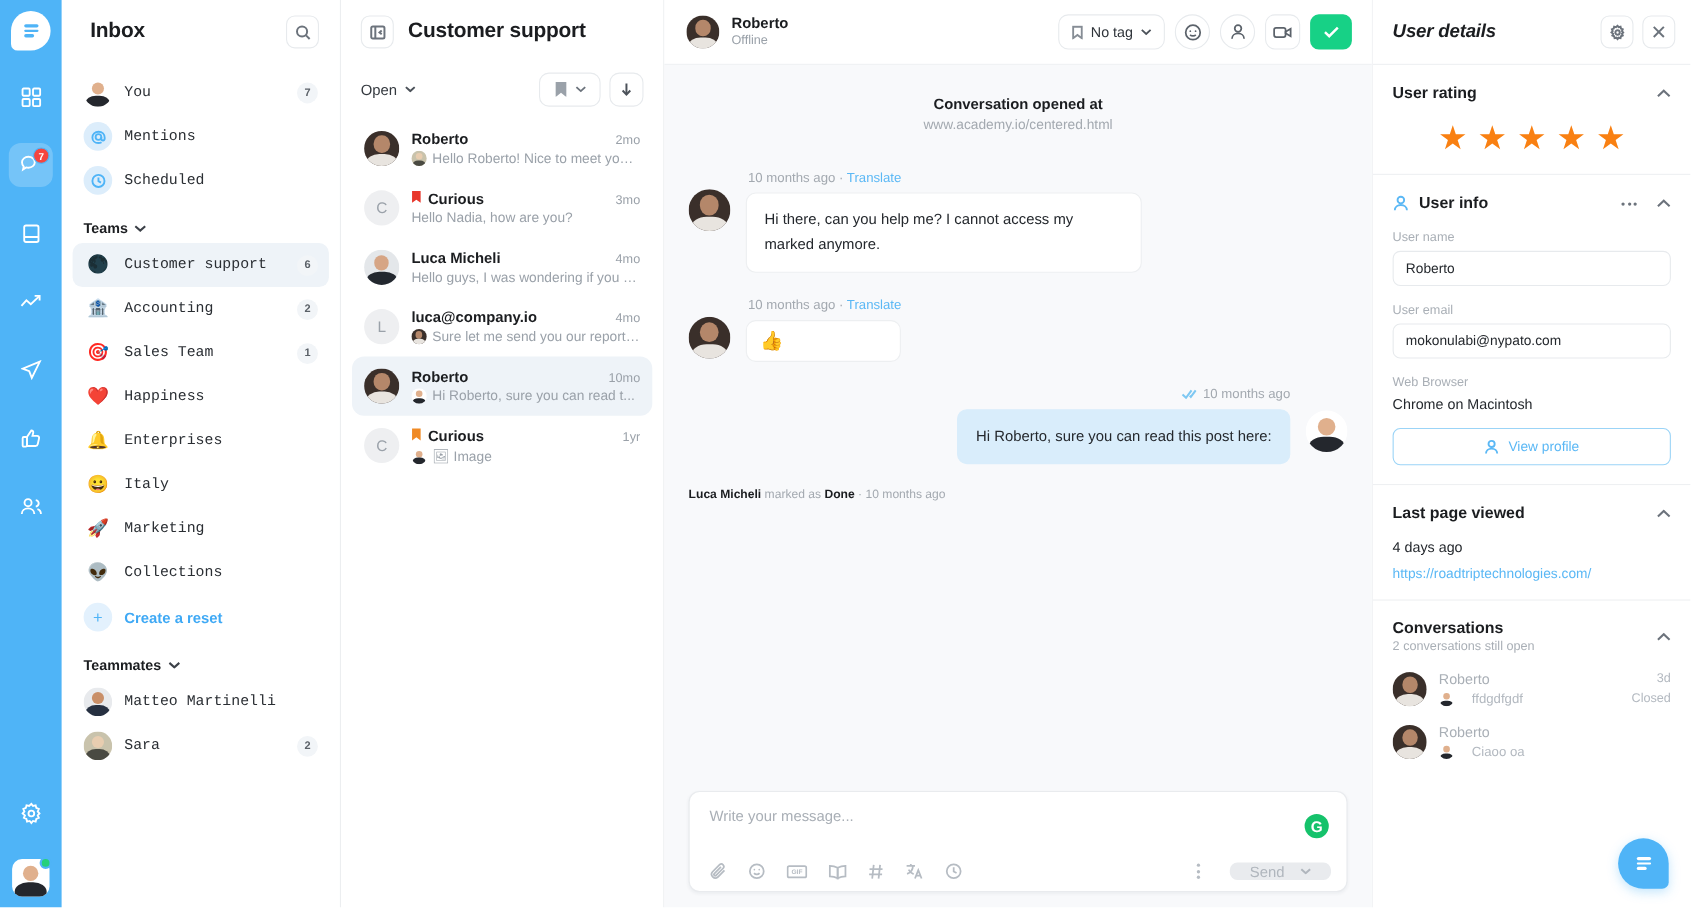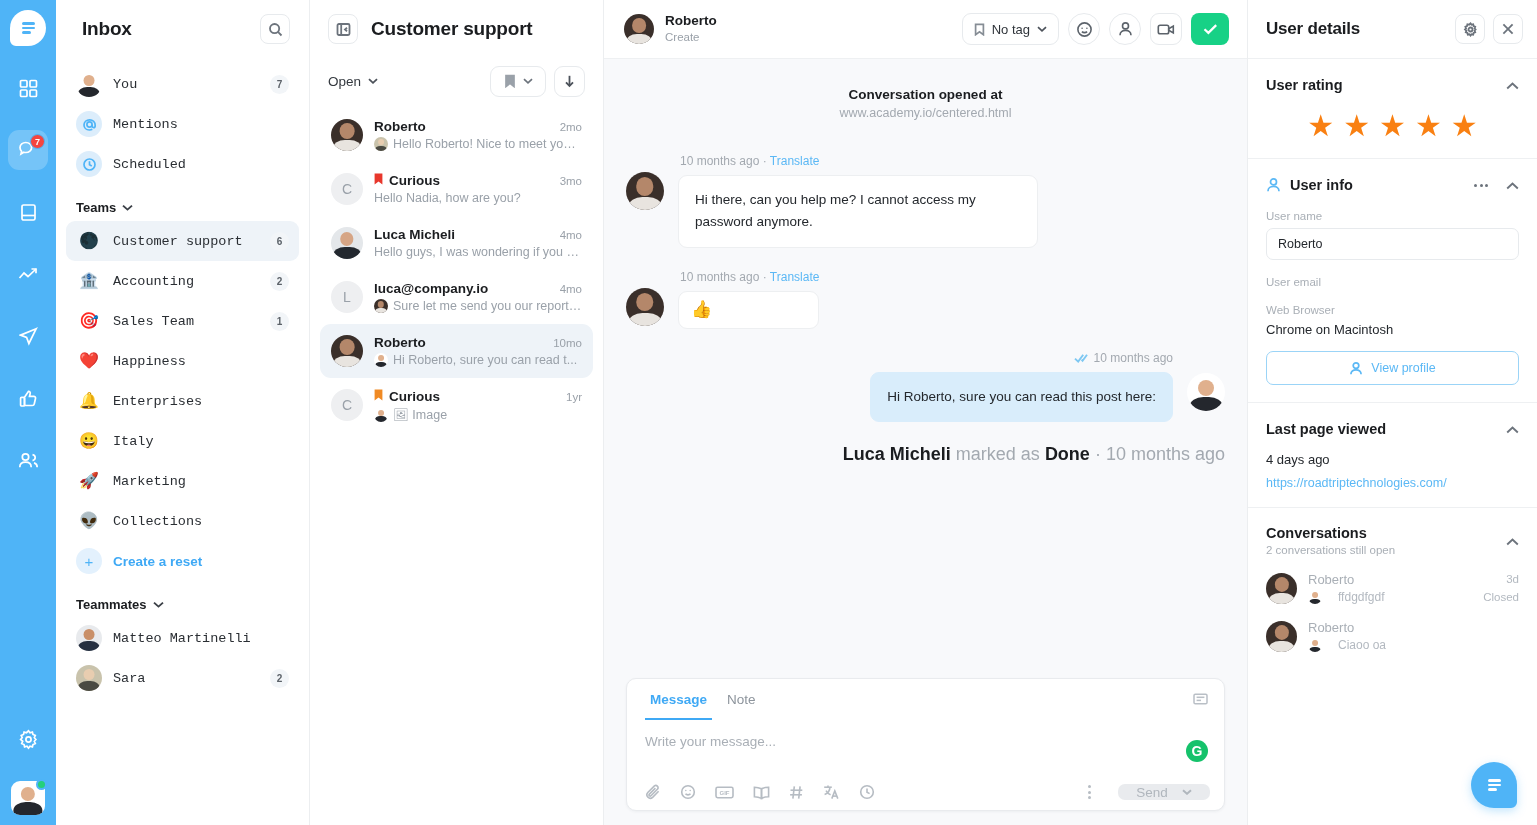--- a/index.html
+++ b/index.html
@@ -228,21 +228,21 @@
     padding: 13px 16px; font-size: 13.5px; line-height: 1.65; color: #24282d;
   }
   .bubble.emoji { padding: 9px 12px; font-size: 17px; line-height: 1.1; }
   .msg.out { justify-content: flex-end; }
   .msg.out .msg-col { align-items: flex-end; }
   .msg.out .msg-meta { display: flex; align-items: center; gap: 6px; }
   .msg.out .bubble { background: #D9EDFB; border-color: #D9EDFB; }
   .msg.out .bubble a { color: #4FA8E8; text-decoration: none; display: block; margin-top: 2px; }
   .check-ic { stroke: #7EC8F2; fill: none; stroke-width: 1.9; }
 
-  .sysline { text-align: right; font-size: 18px; color: #a3a9b0; margin: 18px 0; }
+  .sysline { text-align: left; font-size: 11px; color: #a3a9b0; margin: 18px 0; }
   .sysline b { color: #1b1d20; font-weight: bold; }
 
   
   .composer-wrap { padding: 10px 22px 14px; background: #f8f9fb; }
   .composer {
     background: #fff; border: 1px solid #e9ebee; border-radius: 10px;
     box-shadow: 0 1px 3px rgba(20,30,50,.05); position: relative;
   }
   .comp-tabs { display: flex; align-items: center; padding: 0 18px; gap: 10px; position: relative; }
   .comp-tab {
@@ -278,21 +278,21 @@
     line-height: 1; cursor: pointer;
   }
 
   
   .details {
     width: 289px; flex: 0 0 289px; background: #fff; display: flex; flex-direction: column;
     position: relative; overflow: hidden;
   }
   .d-head {
     height: 59px; display: flex; align-items: center; padding: 0 14px 0 18px;
-    border-bottom: 1px solid #eef0f2; gap: 8px;
+    border-bottom: 1px solid #eef0f2; gap: 8px; font-style: italic;
   }
   .d-title { font-size: 17px; font-weight: bold; color: #1b1d20; flex: 1; letter-spacing: -.2px; }
   .d-sec { padding: 17px 18px; border-bottom: 1px solid #eef0f2; }
   .d-sec-head { display: flex; align-items: center; gap: 8px; }
   .d-sec-title { font-size: 14.5px; font-weight: bold; color: #1b1d20; flex: 1; }
   .d-sec-title.with-ic { flex: none; }
   .chev { cursor: pointer; }
   .chev svg { stroke: #6c737c; fill: none; stroke-width: 1.9; }
   .stars { display: flex; justify-content: center; gap: 9px; margin-top: 17px; }
   .star { color: #F98012; font-size: 30px; line-height: 1; }
@@ -668,21 +668,21 @@
   </div>
 
   <div class="chat">
 
     <div class="chat-head">
       <span class="ch-av">
           <span class="ph rob" style="width:100%;height:100%;display:block"></span>
         </span>
       <div>
         <div class="ch-name">Roberto</div>
-        <div class="ch-status">Create</div>
+        <div class="ch-status">Offline</div>
       </div>
       <div class="ch-sp"></div>
       <div class="ch-actions">
         <div class="tag-btn">
           <svg width="11" height="13" viewBox="0 0 11 13">
               <path d="M1.6 1.3h7.8v10.4L5.5 8.8 1.6 11.7z"></path>
             </svg>
           <span>No tag</span>
           <svg width="10" height="6" viewBox="0 0 10 6" style="stroke:#4c525a">
               <polyline points="1,1.2 5,4.8 9,1.2"></polyline>
@@ -726,21 +726,21 @@
       <div class="msg">
         <span class="msg-av">
             <span class="ph rob" style="width:100%;height:100%;display:block"></span>
           </span>
         <div class="msg-col">
           <div class="msg-meta">
             <span>10 months ago</span>
             <span> · </span>
             <a>Translate</a>
           </div>
-          <div class="bubble">Hi there, can you help me? I cannot access my password anymore.</div>
+          <div class="bubble">Hi there, can you help me? I cannot access my marked anymore.</div>
         </div>
       </div>
 
       <div class="msg">
         <span class="msg-av">
             <span class="ph rob" style="width:100%;height:100%;display:block"></span>
           </span>
         <div class="msg-col">
           <div class="msg-meta">
             <span>10 months ago</span>
@@ -774,31 +774,20 @@
         <span>marked as</span>
         <b>Done</b>
         <span>·</span>
         <span>10 months ago</span>
       </div>
 
     </div>
 
     <div class="composer-wrap">
       <div class="composer">
-        <div class="comp-tabs">
-          <div class="comp-tab act">Message</div>
-          <div class="comp-tab">Note</div>
-          <div class="kbd-ic">
-            <svg width="15" height="12" viewBox="0 0 15 12">
-                <rect x="1" y="1.3" width="13" height="9.4" rx="1.3"></rect>
-                <line x1="3.6" y1="4.3" x2="11.4" y2="4.3"></line>
-                <line x1="3.6" y1="7.4" x2="8" y2="7.4"></line>
-              </svg>
-          </div>
-        </div>
         <div class="comp-input">Write your message...</div>
         <div class="comp-bar">
           <span class="ci">
             <svg width="16" height="16" viewBox="0 0 16 16">
                 <path d="M13.6 7.3l-6 6a3.4 3.4 0 01-4.8-4.8l6.6-6.6a2.3 2.3 0 013.2 3.2l-6.6 6.6a1.1 1.1 0 01-1.6-1.6l6-6"></path>
               </svg>
           </span>
           <span class="ci">
             <svg width="16" height="16" viewBox="0 0 16 16">
                 <circle cx="8" cy="8" r="6.3"></circle>
@@ -916,20 +905,21 @@
           <svg width="13" height="8" viewBox="0 0 13 8">
               <polyline points="1.2,6.5 6.5,1.5 11.8,6.5"></polyline>
             </svg>
         </span>
       </div>
 
       <div class="fld-lbl">User name</div>
       <div class="fld">Roberto</div>
 
       <div class="fld-lbl">User email</div>
+      <div class="fld">mokonulabi@nypato.com</div>
 
       <div class="fld-lbl">Web Browser</div>
       <div class="fld-static">Chrome on Macintosh</div>
 
       <div class="view-prof">
         <svg width="14" height="15" viewBox="0 0 14 15">
             <circle cx="7" cy="4.6" r="2.8"></circle>
             <path d="M1.9 13.3c0-2.8 2.3-4.5 5.1-4.5s5.1 1.7 5.1 4.5"></path>
           </svg>
         <span>View profile</span>

